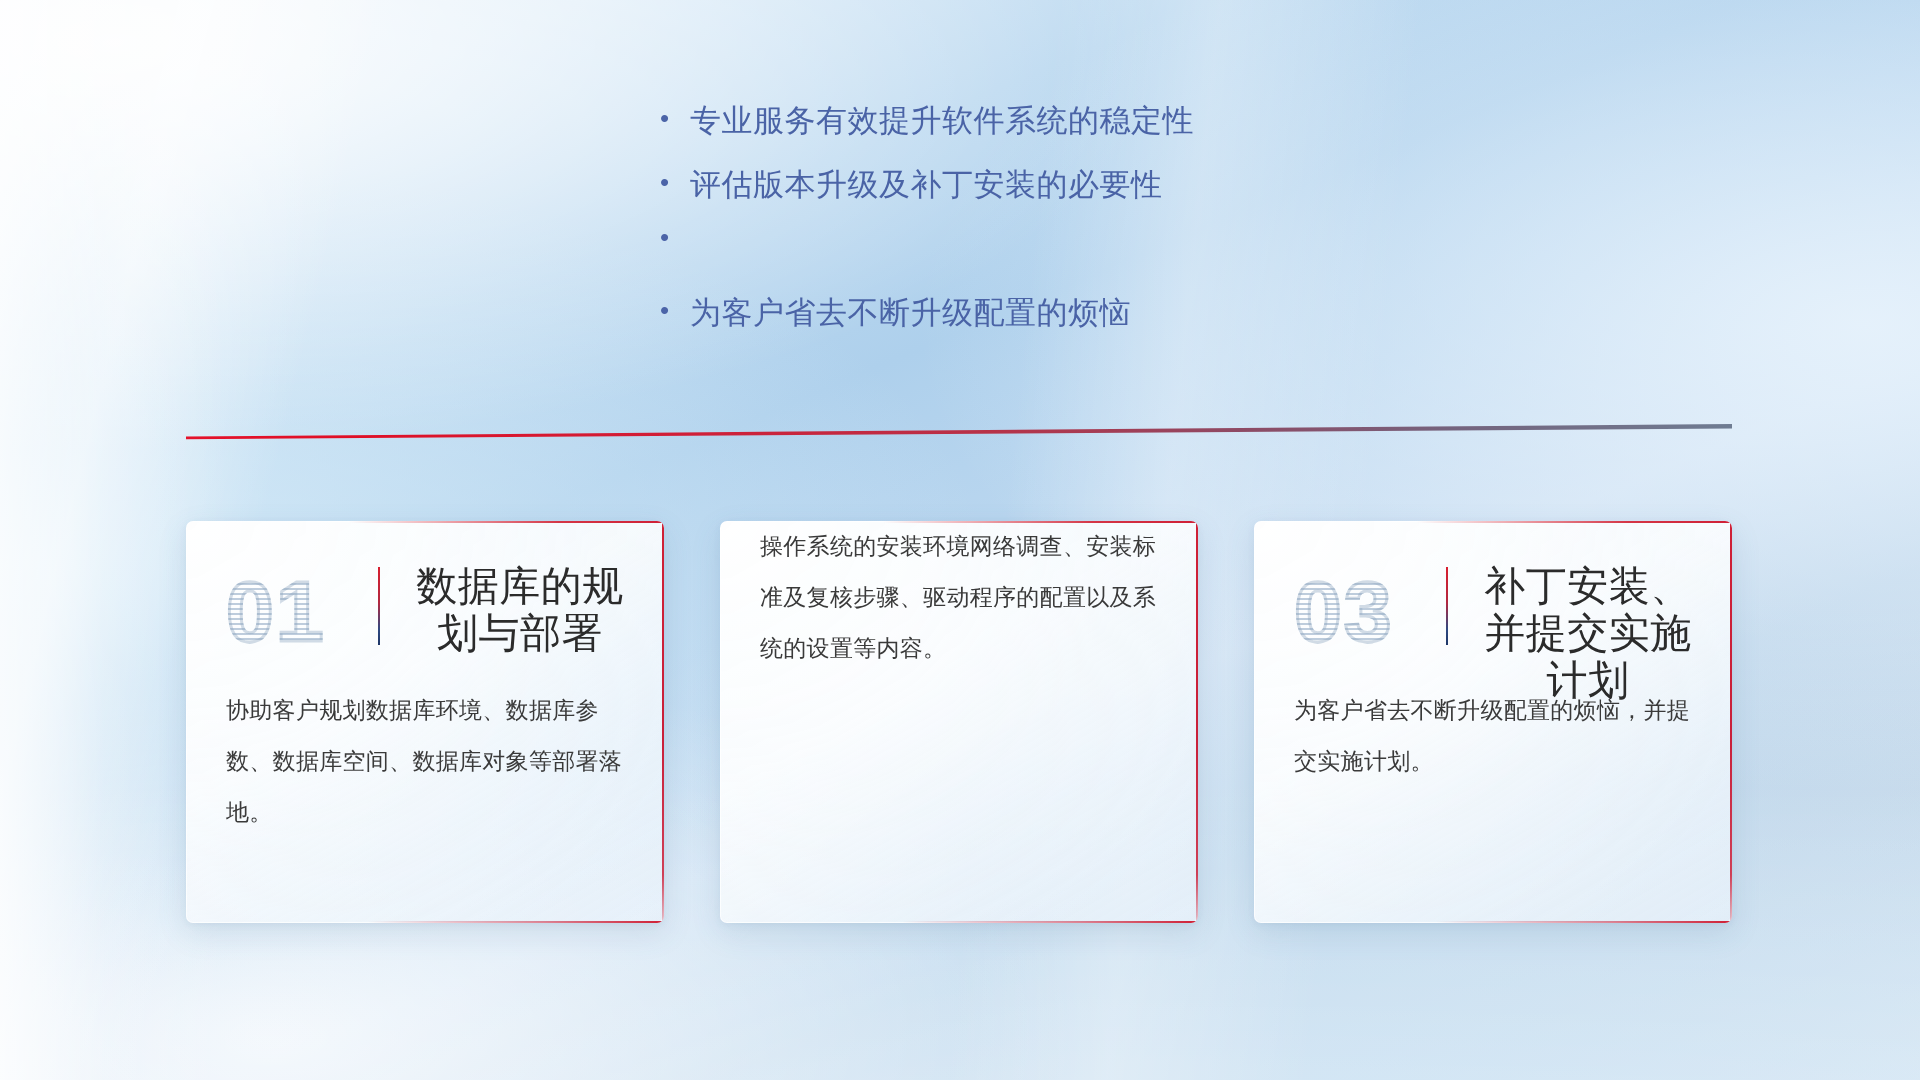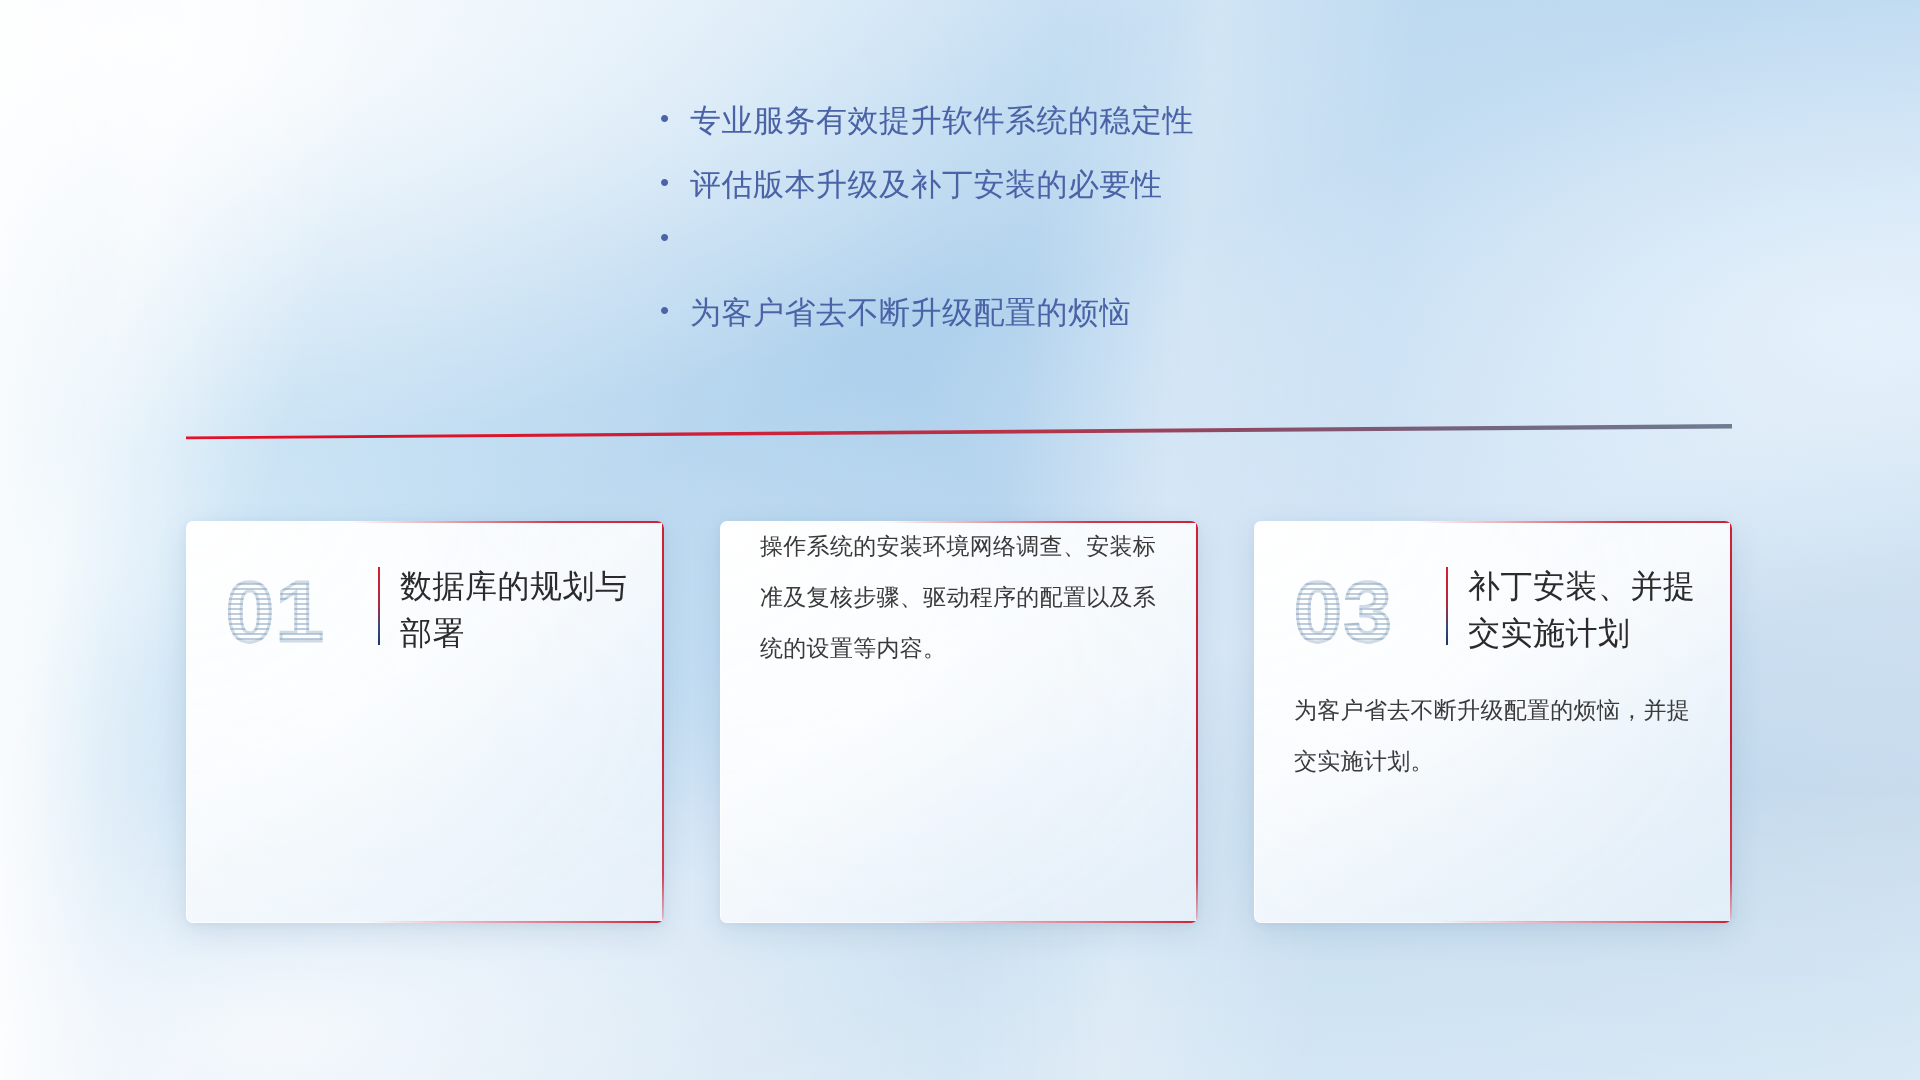--- a/index.html
+++ b/index.html
@@ -155,26 +155,27 @@
   }
   .card-divider {
     flex:0 0 2px;
     width:2px;
     height:78px;
     margin-top:4px;
     background:linear-gradient(180deg, #d81f2f 0%, #b22840 46%, #2f4a82 80%, #1d3566 100%);
   }
   .card-title {
     flex:1;
-    margin-left:20px;
-    font-size:32px;
+    margin-left:30px;
+    font-size:41px;
     line-height:47px;
     color:#2b2b2b;
     font-weight:400;
     letter-spacing:.5px;
+    text-align:center;
   }
   .card-body {
     padding:0 40px;
     font-size:23px;
     line-height:51px;
     color:#3a3a3a;
     letter-spacing:.3px;
   }
 </style>
 </head>
@@ -226,20 +227,21 @@
 
     <div class="card">
       <span class="card-edge-top"></span>
       <span class="card-edge-right"></span>
       <span class="card-edge-bottom"></span>
       <div class="card-head">
         <div class="card-num">01</div>
         <div class="card-divider"></div>
         <div class="card-title">数据库的规划与部署</div>
       </div>
+      <div class="card-body">协助客户规划数据库环境、数据库参数、数据库空间、数据库对象等部署落地。</div>
     </div>
 
     <div class="card">
       <span class="card-edge-top"></span>
       <span class="card-edge-right"></span>
       <span class="card-edge-bottom"></span>
       <div class="card-body">操作系统的安装环境网络调查、安装标准及复核步骤、驱动程序的配置以及系统的设置等内容。</div>
     </div>
 
     <div class="card">

